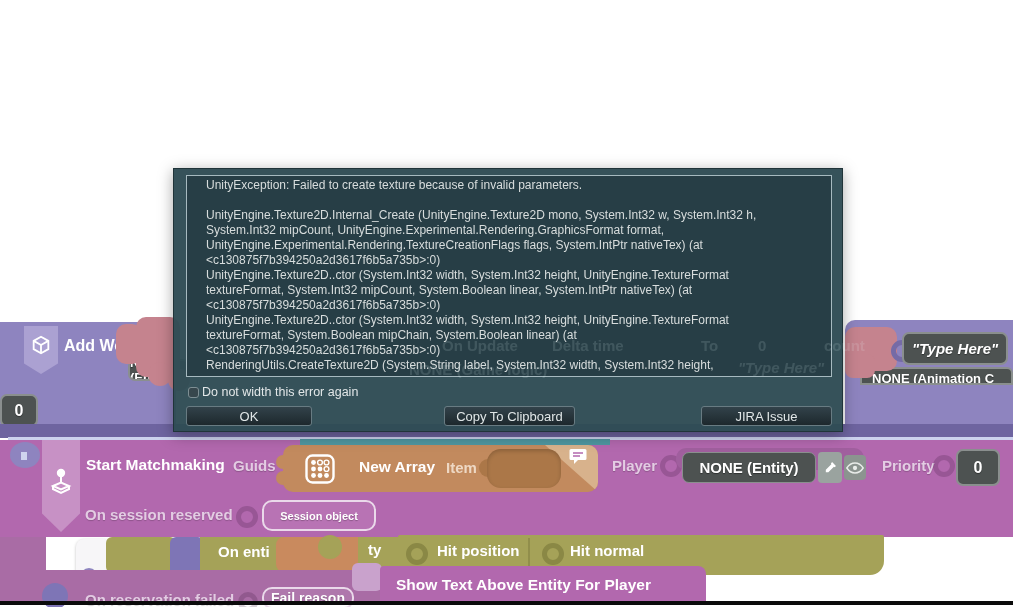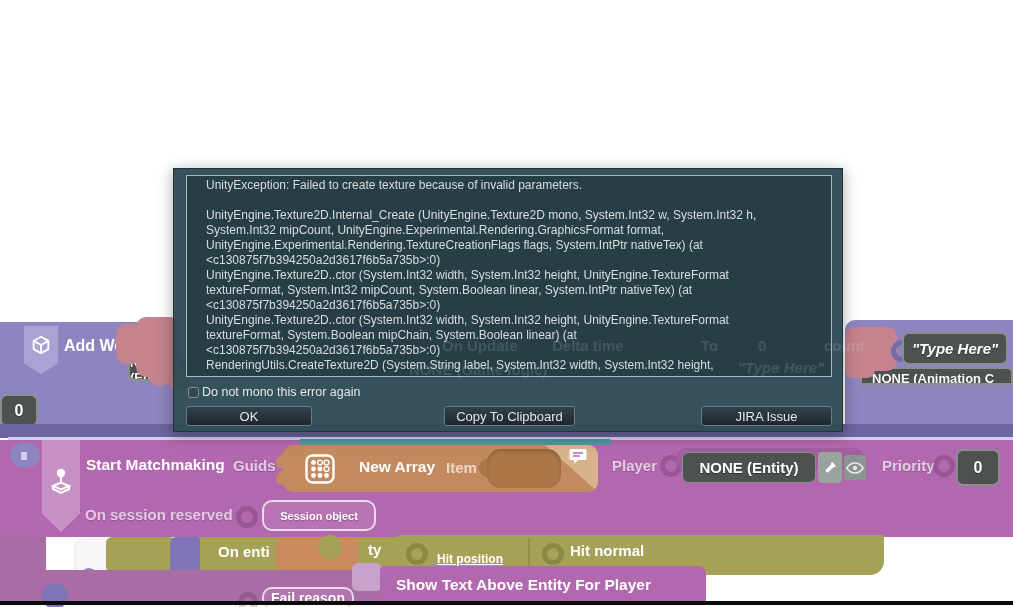--- a/index.html
+++ b/index.html
@@ -165,28 +165,29 @@
     <span class="abs b wt lbl" style="left:18px;top:6px;font-size:15px;">On enti</span>
   </div>
   <div class="abs" style="left:276px;top:537px;width:90px;height:35px;background:#c98a5e;border-radius:8px;"></div>
   <div class="abs olive" style="left:318px;top:535px;width:24px;height:24px;border-radius:50%;"></div>
   <div class="abs olive" style="left:358px;top:537px;width:55px;height:31px;">
     <span class="abs b wt lbl" style="left:10px;top:4px;font-size:15px;">ty</span>
   </div>
 
   <div class="abs olive" style="left:398px;top:535px;width:486px;height:40px;border-radius:2px 2px 14px 6px;">
     <div class="abs socket socket-olive" style="left:8px;top:8px;"></div>
-    <span class="abs b wt lbl" style="left:39px;top:17px;font-size:12px;text-decoration:underline;">Hit position</span>
+    <span class="abs b wt lbl" style="left:39px;top:7px;font-size:15px;">Hit position</span>
     <div class="abs" style="left:130px;top:3px;width:2px;height:32px;background:#918e4b;"></div>
     <div class="abs socket socket-olive" style="left:144px;top:8px;"></div>
     <span class="abs b wt lbl" style="left:172px;top:7px;font-size:15px;">Hit normal</span>
   </div>
 
   <div class="abs" style="left:0;top:570px;width:382px;height:32px;background:#a96ca5;">
     <div class="abs indigo" style="left:42px;top:13px;width:26px;height:26px;border-radius:50%;"></div>
+    <span class="abs dimtxt lbl" style="left:85px;top:21px;font-size:15px;">On reservation failed</span>
     <div class="abs socket" style="left:238px;top:22px;width:20px;height:20px;"></div>
     <div class="abs ghostpill" style="left:262px;top:17px;width:92px;height:22px;font-size:14px;">Fail reason</div>
   </div>
 
   <div class="abs" style="left:352px;top:563px;width:30px;height:28px;background:#c9a2cc;border-radius:6px;"></div>
   <div class="abs magenta" style="left:380px;top:566px;width:326px;height:36px;border-radius:4px 8px 0 0;">
     <span class="abs b wt lbl" style="left:16px;top:10px;font-size:15.5px;">Show Text Above Entity For Player</span>
   </div>
 
   <div class="abs" style="left:0;top:601px;width:1013px;height:4px;background:#0b0b0b;"></div>
@@ -212,19 +213,19 @@
       <span class="abs bleed lbl" style="left:268px;top:168px;">On Update</span>
       <span class="abs bleed lbl" style="left:378px;top:168px;">Delta time</span>
       <span class="abs bleed lbl" style="left:527px;top:168px;">To</span>
       <span class="abs bleed lbl" style="left:584px;top:168px;">0</span>
       <span class="abs bleed lbl" style="left:650px;top:168px;">count</span>
       <span class="abs bleed lbl" style="left:235px;top:192px;">NONE (Game logic)</span>
       <span class="abs bleed lbl" style="left:564px;top:190px;font-style:italic;">"Type Here"</span>
     </div>
     <div class="abs" style="left:14px;top:218px;width:11px;height:11px;background:#37474d;border:1.5px solid #7e8f94;
          border-radius:3px;"></div>
-    <span class="abs" style="left:28px;top:216px;font-size:12.5px;color:#e2e7e8;">Do not mono this error again</span>
+    <span class="abs" style="left:28px;top:216px;font-size:12.5px;color:#e2e7e8;">Do not width this error again</span>
     <div class="abs dlgbtn" style="left:12px;top:237px;width:126px;">OK</div>
     <div class="abs dlgbtn" style="left:270px;top:237px;width:131px;">Copy To Clipboard</div>
     <div class="abs dlgbtn" style="left:527px;top:237px;width:131px;">JIRA Issue</div>
   </div>
 
 </div>
 
 </body></html>

